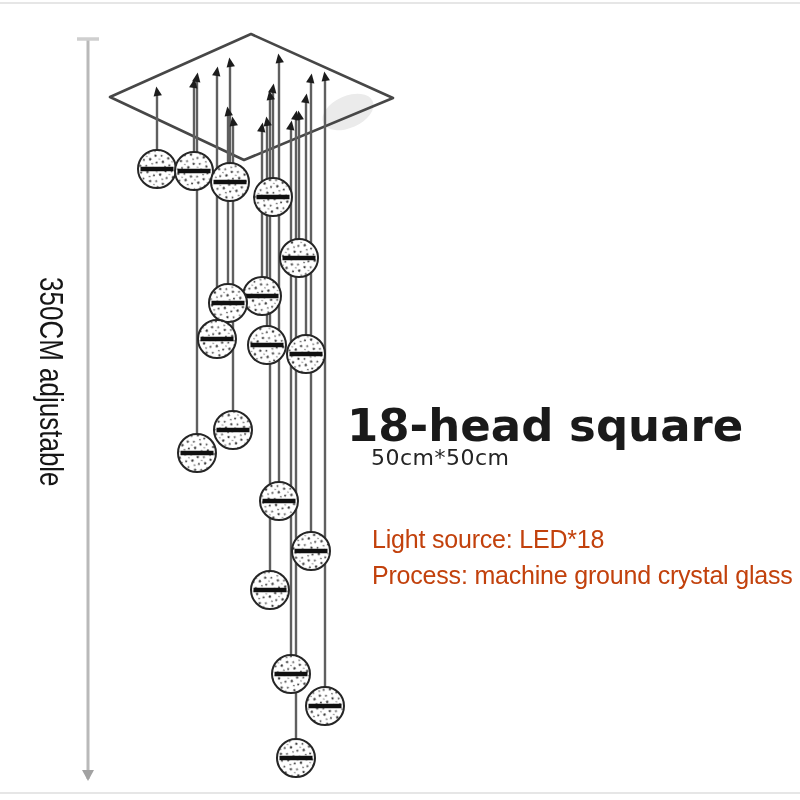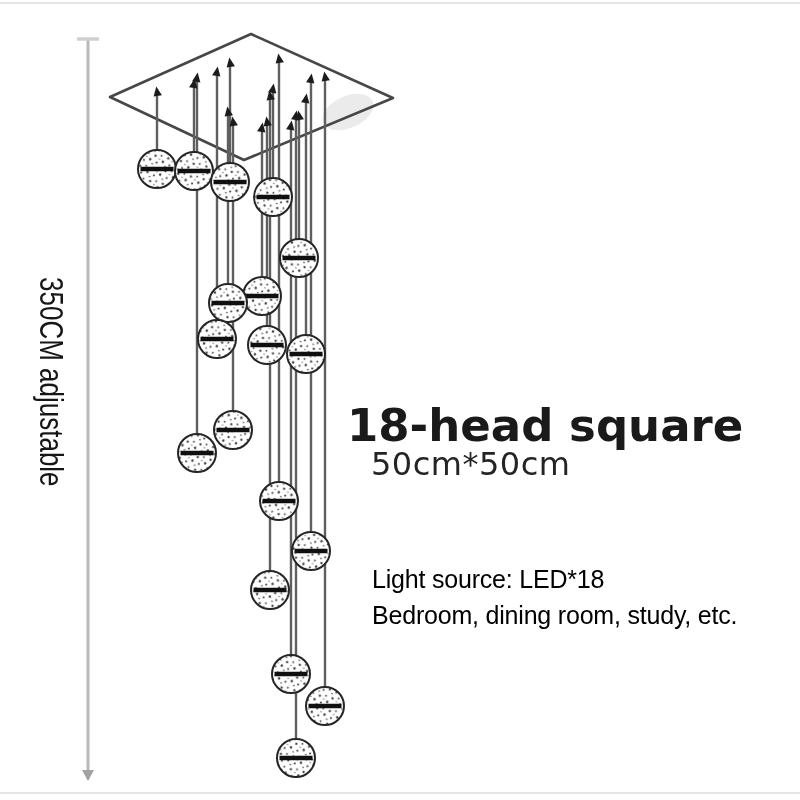--- a/index.html
+++ b/index.html
@@ -5,21 +5,21 @@
   html,body{margin:0;padding:0;background:#ffffff;}
   .canvas{position:relative;width:800px;height:800px;background:#ffffff;overflow:hidden;
           font-family:"Liberation Sans",sans-serif;}
   svg.figure{position:absolute;left:0;top:0;width:800px;height:800px;}
   .measure-label{position:absolute;top:277px;left:36px;writing-mode:vertical-rl;
                  font-size:26px;line-height:31px;color:#161616;
                  transform:scaleX(1.3);transform-origin:center;white-space:nowrap;}
   .title{position:absolute;top:399px;left:347px;font-family:"DejaVu Sans",sans-serif;
          font-weight:700;font-size:45px;color:#1a1a1a;white-space:nowrap;text-align:right;}
   .size{position:absolute;top:445px;left:371px;font-family:"DejaVu Sans",sans-serif;
-        font-size:32px;color:#242424;letter-spacing:0.5px;white-space:nowrap;}
+        font-size:22px;color:#242424;letter-spacing:0.5px;white-space:nowrap;}
   .specs{position:absolute;top:521px;left:372px;font-size:25px;line-height:36px;
          color:#333333;letter-spacing:-0.2px;white-space:nowrap;}
   .edge{position:absolute;left:0;right:0;background:#e6e6e6;}
   .edge.top{top:2px;height:2px;}
   .edge.bottom{top:792px;height:2px;}
 </style>
 </head>
 <body>
 
 <div class="canvas" style="background: rgb(255, 255, 255);">
@@ -152,21 +152,21 @@
         </g>
       </g>
   </svg>
 
   <div class="measure-label" style="color: rgb(22, 22, 22);">350CM adjustable</div>
 
   <div class="title" style="color: rgb(26, 26, 26);">18-head square</div>
 
   <div class="size" style="color: rgb(36, 36, 36);">50cm*50cm</div>
 
-  <div class="specs" style="color: #000000; margin-top: 40px;">
+  <div class="specs" style="color: #c2410c;">
     <div class="spec">Light source: LED*18</div>
-    <div class="spec">Bedroom, dining room, study, etc.</div>
+    <div class="spec">Process: machine ground crystal glass</div>
   </div>
 
   <div class="edge top"></div>
   <div class="edge bottom"></div>
 
 </div>
 
 </body></html>

